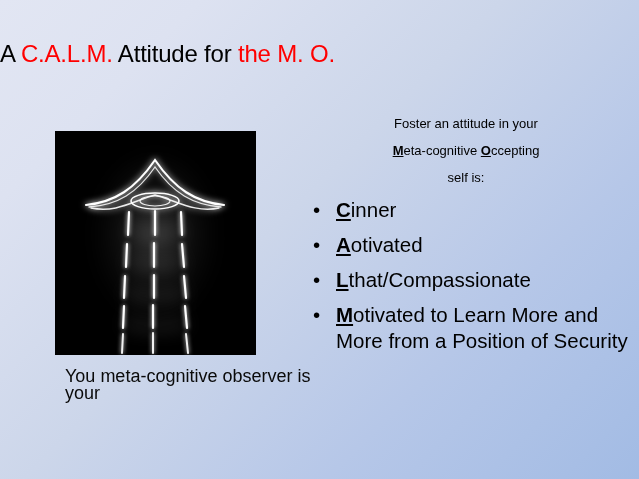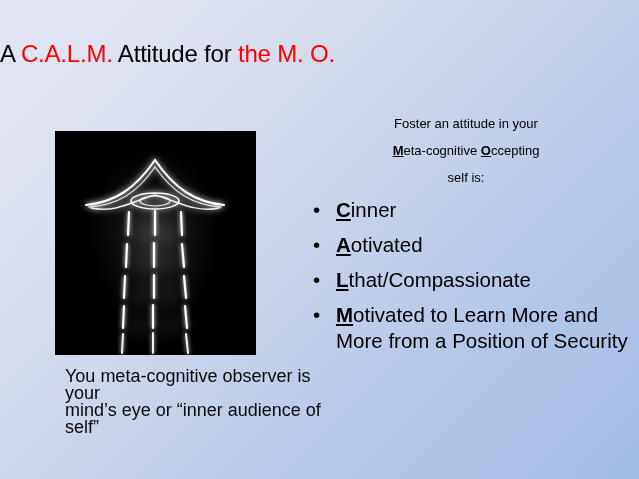--- a/index.html
+++ b/index.html
@@ -185,21 +185,20 @@
         <path d="M74 99 C90 104 112 104 127 99"></path>
         <path d="M72 131 C89 136 112 136 129 131"></path>
         <path d="M70 162 C88 167 112 167 131 162"></path>
         <path d="M69 192 C88 197 112 197 132 192"></path>
       </g>
     </svg>
   </div>
 
   <div class="cap">
     <span>You meta-cognitive observer is your</span><br>
-    <span>mind’s eye or “inner audience of self”</span>
   </div>
 
   <div id="body-col">
 
     <div id="intro">
       <span>Foster an attitude in your</span><br>
       <b>M</b><span>eta-cognitive </span><b>O</b><span>ccepting</span><br>
       <span>self is:</span>
     </div>
 

